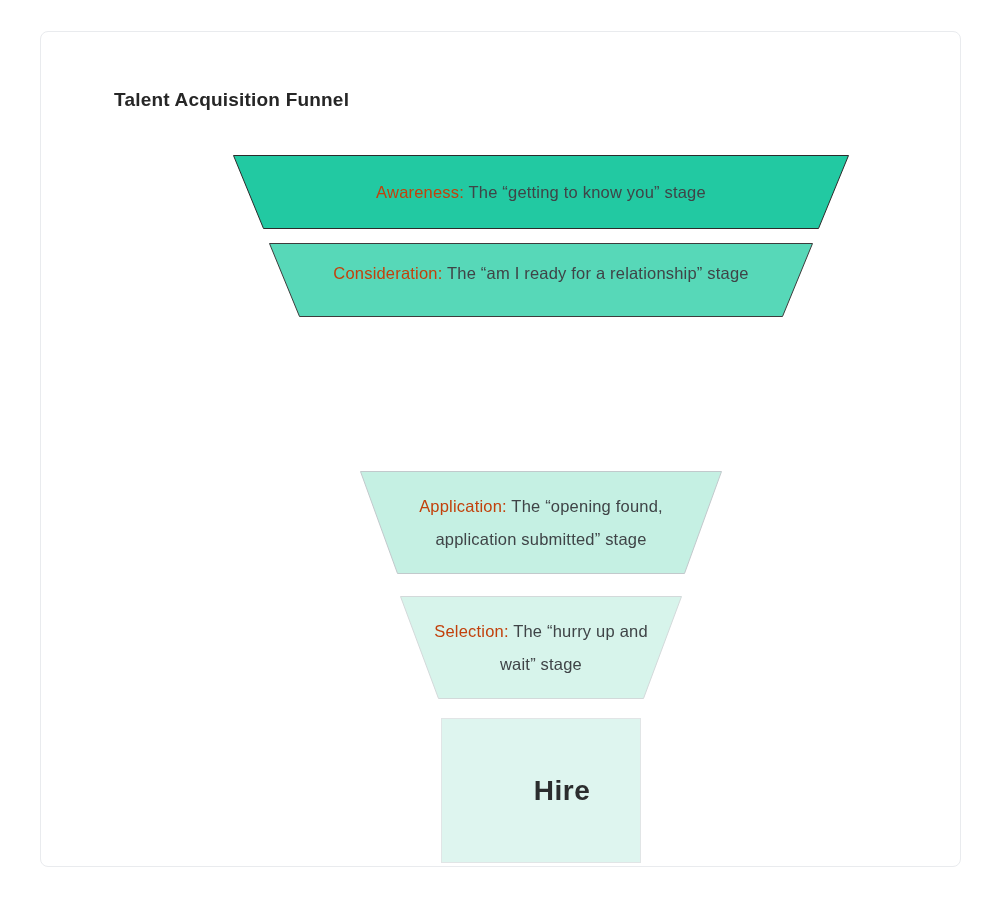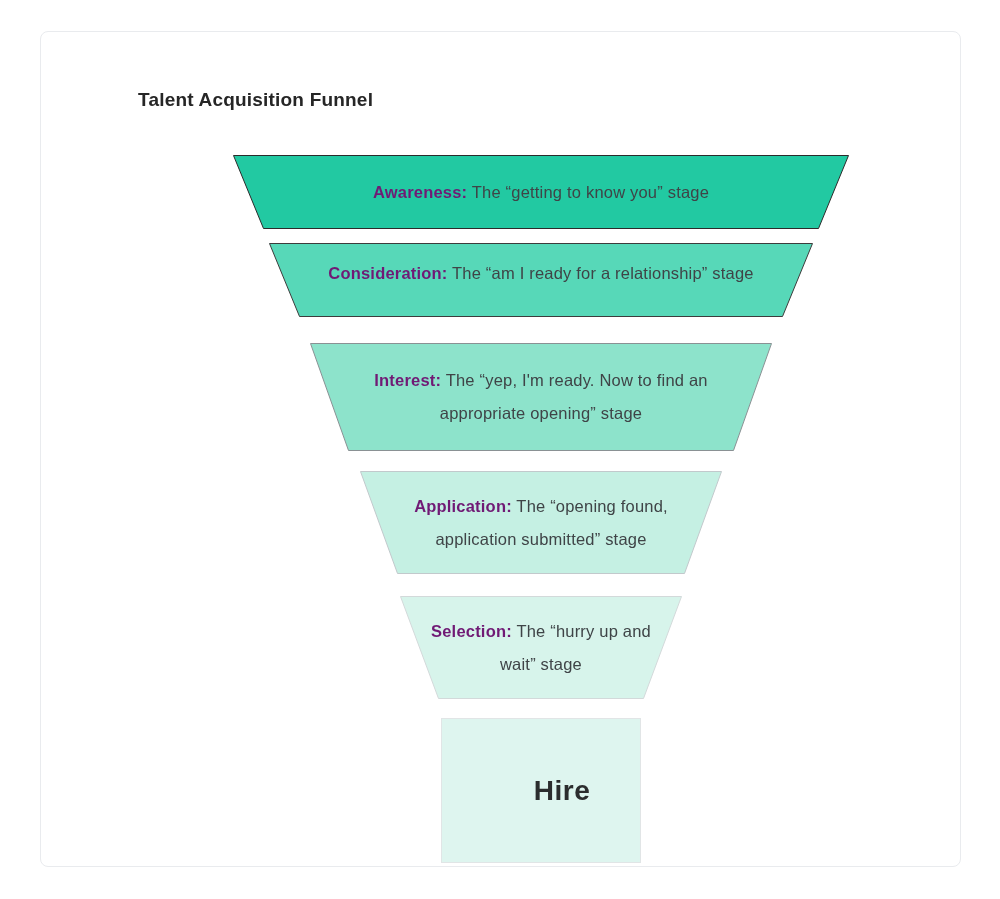--- a/index.html
+++ b/index.html
@@ -23,37 +23,36 @@
     box-sizing: border-box;
   }
   .chart-title {
     position: absolute;
     left: 73px;
     top: 57px;
     font-size: 19px;
     font-weight: 700;
     letter-spacing: 0.2px;
     color: #262626;
-    margin-left: 24px;
   }
   .stage { position: absolute; }
   .stage svg { display: block; position: absolute; left: 0; top: 0; }
   .stage-text {
     position: absolute;
     inset: 0;
     display: flex;
     align-items: center;
     justify-content: center;
     text-align: center;
     font-size: 16.5px;
     line-height: 2;
     letter-spacing: 0.2px;
     color: #3f4447;
   }
-  .stage-label { font-weight: 700; color: #701a75; }
+  .stage-label { font-weight: 400; color: #c2410c; }
   .s1 { left: 192px; top: 123px; width: 616px; height: 74px; }
   .s2 { left: 228px; top: 211px; width: 544px; height: 60px; }
   .s3 { left: 269px; top: 311px; width: 462px; height: 108px; }
   .s4 { left: 319px; top: 439px; width: 362px; height: 103px; }
   .s5 { left: 359px; top: 564px; width: 282px; height: 103px; }
   .s6 { left: 400px; top: 686px; width: 200px; height: 145px; padding-left: 42px; }
   .s1 .inner, .s2 .inner { white-space: nowrap; }
   .s3 .inner { max-width: 352px; }
   .s4 .inner { max-width: 302px; text-align: center; }
   .s5 .inner { max-width: 232px; }
@@ -89,31 +88,20 @@
         <polygon points="0.5,0.5 543.5,0.5 513.5,73.5 30.5,73.5" stroke-width="1" fill="#57d8b8" stroke="#3c3c3c"></polygon>
       </svg>
       <div class="stage-text">
         <div class="inner">
           <span class="stage-label">Consideration:</span>
           <span class="stage-description">The “am I ready for a relationship” stage</span>
         </div>
       </div>
     </div>
 
-    <div class="stage s3">
-      <svg width="462" height="108" viewBox="0 0 462 108">
-        <polygon points="0.5,0.5 461.5,0.5 423.5,107.5 38.5,107.5" stroke-width="1" fill="#8de3cb" stroke="#8a9194"></polygon>
-      </svg>
-      <div class="stage-text">
-        <div class="inner">
-          <span class="stage-label">Interest:</span>
-          <span class="stage-description">The “yep, I'm ready. Now to find an appropriate opening” stage</span>
-        </div>
-      </div>
-    </div>
 
     <div class="stage s4">
       <svg width="362" height="103" viewBox="0 0 362 103">
         <polygon points="0.5,0.5 361.5,0.5 324.5,102.5 37.5,102.5" stroke-width="1" fill="#c5f0e3" stroke="#c2c9cc"></polygon>
       </svg>
       <div class="stage-text">
         <div class="inner">
           <span class="stage-label">Application:</span>
           <span class="stage-description">The “opening found, application submitted” stage</span>
         </div>

